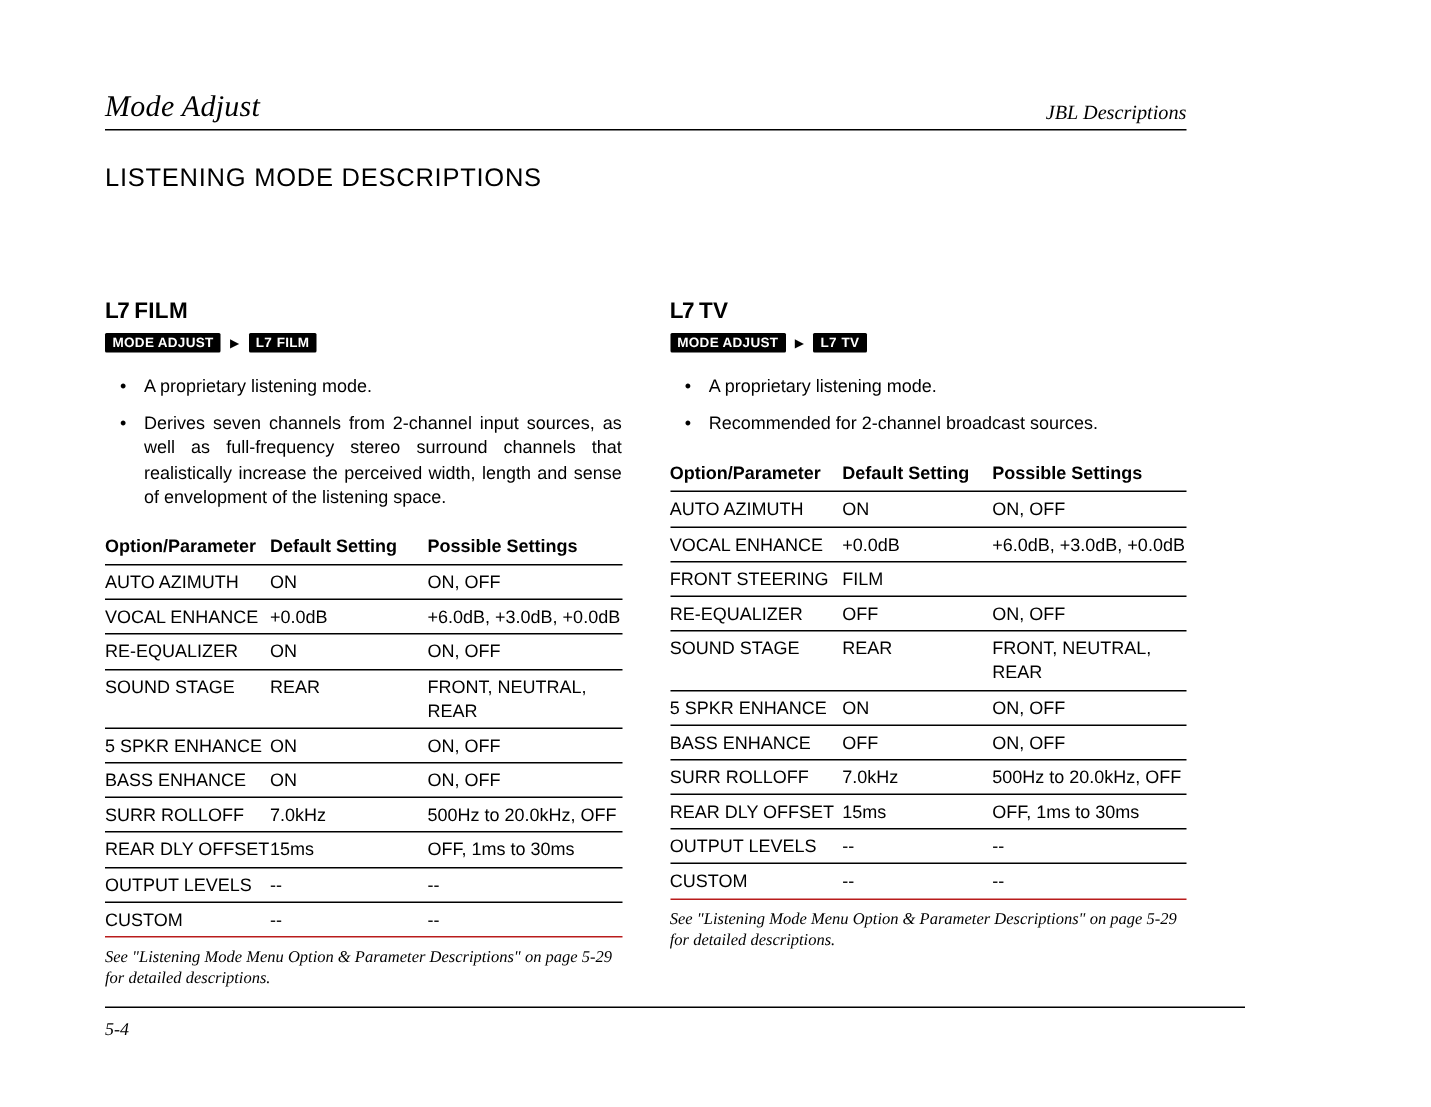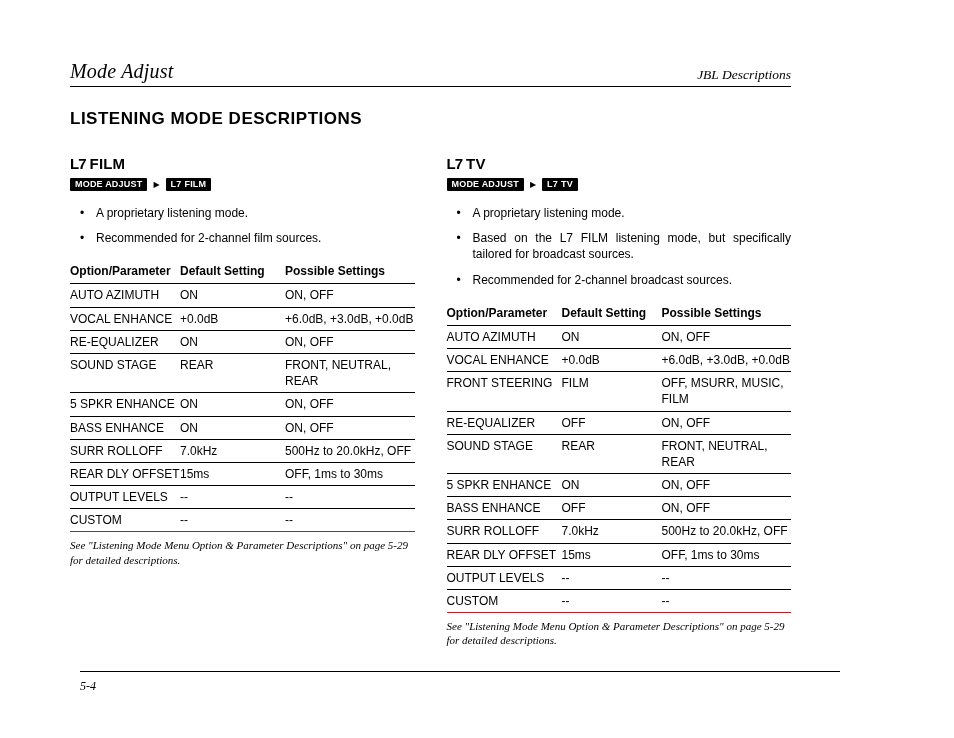--- a/index.html
+++ b/index.html
@@ -31,31 +31,32 @@
     font-size: 20px;
     letter-spacing: 0.2px;
   }
   .running-head .right {
     font-style: italic;
     font-family: "Times New Roman", Times, serif;
     font-size: 13.5px;
   }
   h1.section-title {
     font-size: 17px;
-    font-weight: 700;
+    font-weight: 400;
     letter-spacing: 0.5px;
     margin: 0 0 26px 0;
   }
   .columns {
     display: flex;
     gap: 32px;
   }
   .col {
     flex: 1 1 0;
     min-width: 0;
+    margin-top: 44px;
   }
   .mode-title {
     display: flex;
     align-items: center;
     gap: 4px;
     font-size: 15px;
     font-weight: 900;
     letter-spacing: 0.2px;
     margin-bottom: 6px;
   }
@@ -141,21 +142,21 @@
   .col.right .c2 { flex: 0 0 100px; }
   .caption {
     font-style: italic;
     font-family: "Times New Roman", Times, serif;
     font-size: 11px;
     margin-top: 6px;
     line-height: 1.3;
   }
   .page-number {
     position: absolute;
-    left: 80px;
+    left: 70px;
     bottom: 44px;
     font-size: 12px;
     font-style: italic;
     font-family: "Times New Roman", Times, serif;
   }
   .page-number::before{
     content:"";
     position:absolute;
     left:0; right:-744px;
     top:-8px;
@@ -187,21 +188,21 @@
         </span>
         <span class="tri">▶</span>
         <span class="badge">
           <span class="l7-mini">L7</span>
           <span>FILM</span>
         </span>
       </div>
 
       <ul class="bullets">
           <li>A proprietary listening mode.</li>
-          <li>Recommended for 2-channel film sources.</li>
+          <li>Derives seven channels from 2-channel input sources, as well as full-frequency stereo surround channels that realistically increase the perceived width, length and sense of envelopment of the listening space.</li>
         </ul>
 
       <div class="param-headers">
         <span class="c1">
             <span class="param-header-gap">
               <span>Option/Parameter</span>
             </span>
           </span>
         <span class="c2">Default Setting</span>
         <span class="c3">Possible Settings</span>
@@ -273,21 +274,20 @@
         </span>
         <span class="tri">▶</span>
         <span class="badge">
           <span class="l7-mini">L7</span>
           <span>TV</span>
         </span>
       </div>
 
       <ul class="bullets">
           <li>A proprietary listening mode.</li>
-          <li>Based on the L7 FILM listening mode, but specifically tailored for broadcast sources.</li>
           <li>Recommended for 2-channel broadcast sources.</li>
         </ul>
 
       <div class="param-headers">
         <span class="c1">
             <span class="param-header-gap">
               <span>Option/Parameter</span>
             </span>
           </span>
         <span class="c2">Default Setting</span>
@@ -300,21 +300,20 @@
             <span class="c3">ON, OFF</span>
           </div>
           <div class="tbl-row">
             <span class="c1">VOCAL ENHANCE</span>
             <span class="c2">+0.0dB</span>
             <span class="c3">+6.0dB, +3.0dB, +0.0dB</span>
           </div>
           <div class="tbl-row">
             <span class="c1">FRONT STEERING</span>
             <span class="c2">FILM</span>
-            <span class="c3">OFF, MSURR, MUSIC, FILM</span>
           </div>
           <div class="tbl-row">
             <span class="c1">RE-EQUALIZER</span>
             <span class="c2">OFF</span>
             <span class="c3">ON, OFF</span>
           </div>
           <div class="tbl-row">
             <span class="c1">SOUND STAGE</span>
             <span class="c2">REAR</span>
             <span class="c3">FRONT, NEUTRAL, REAR</span>

